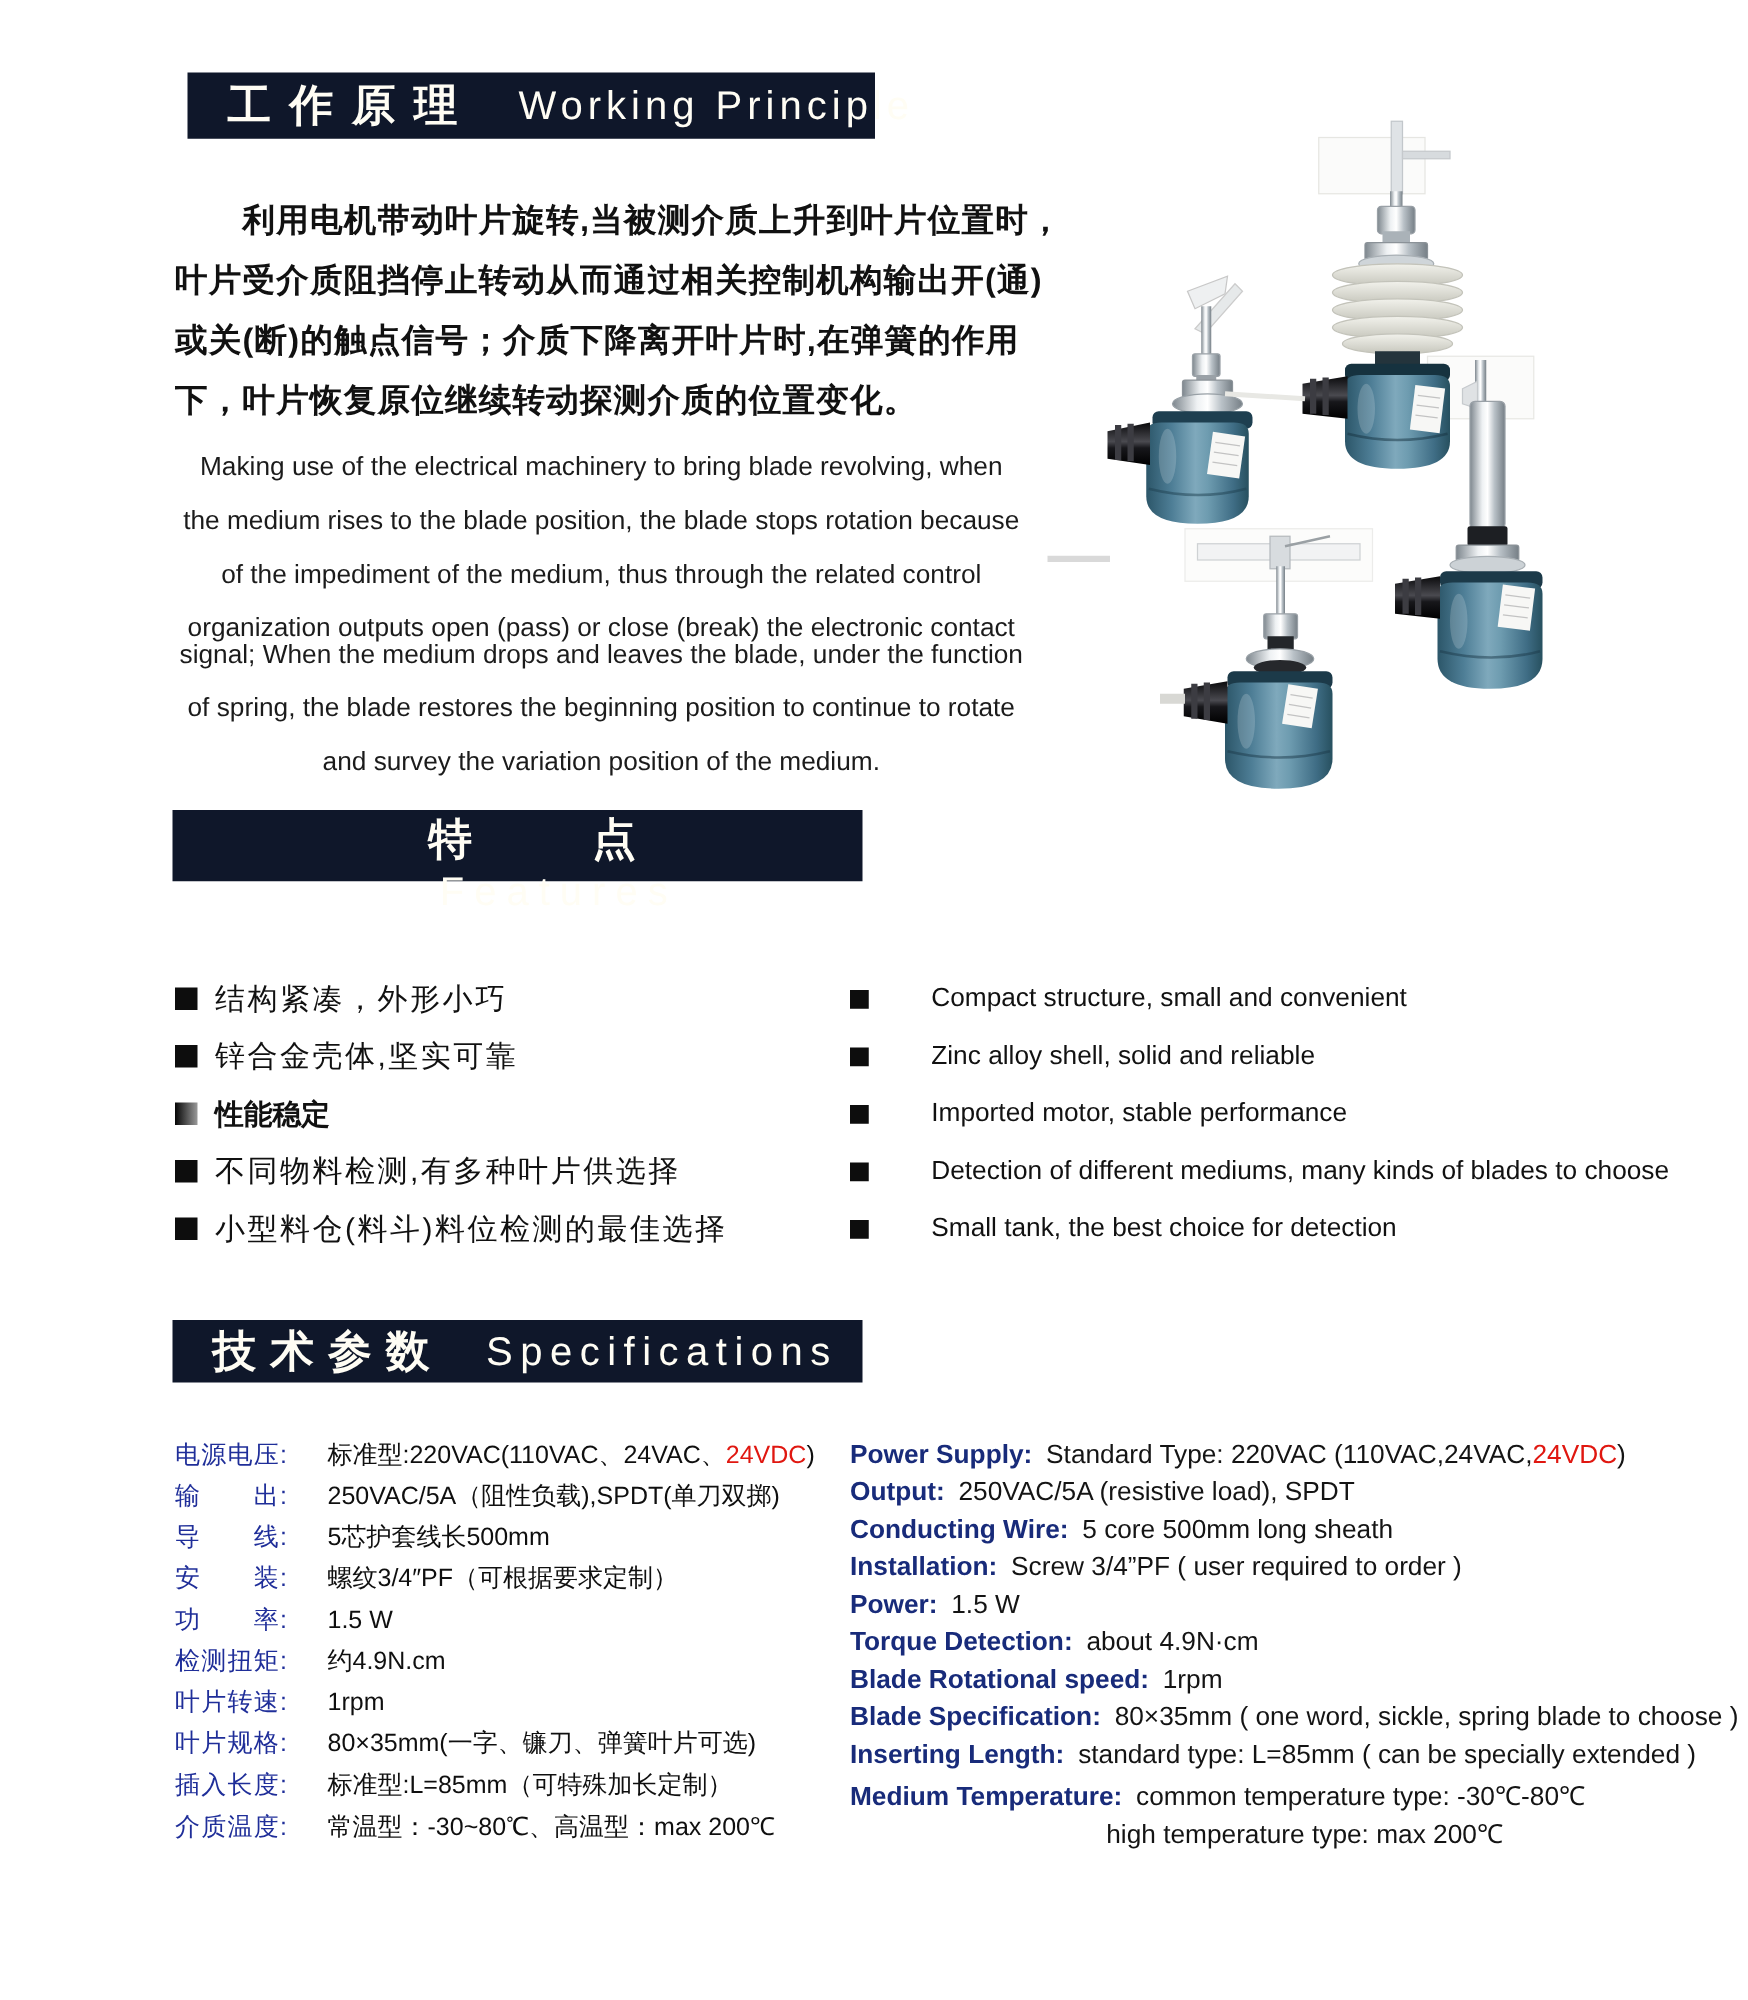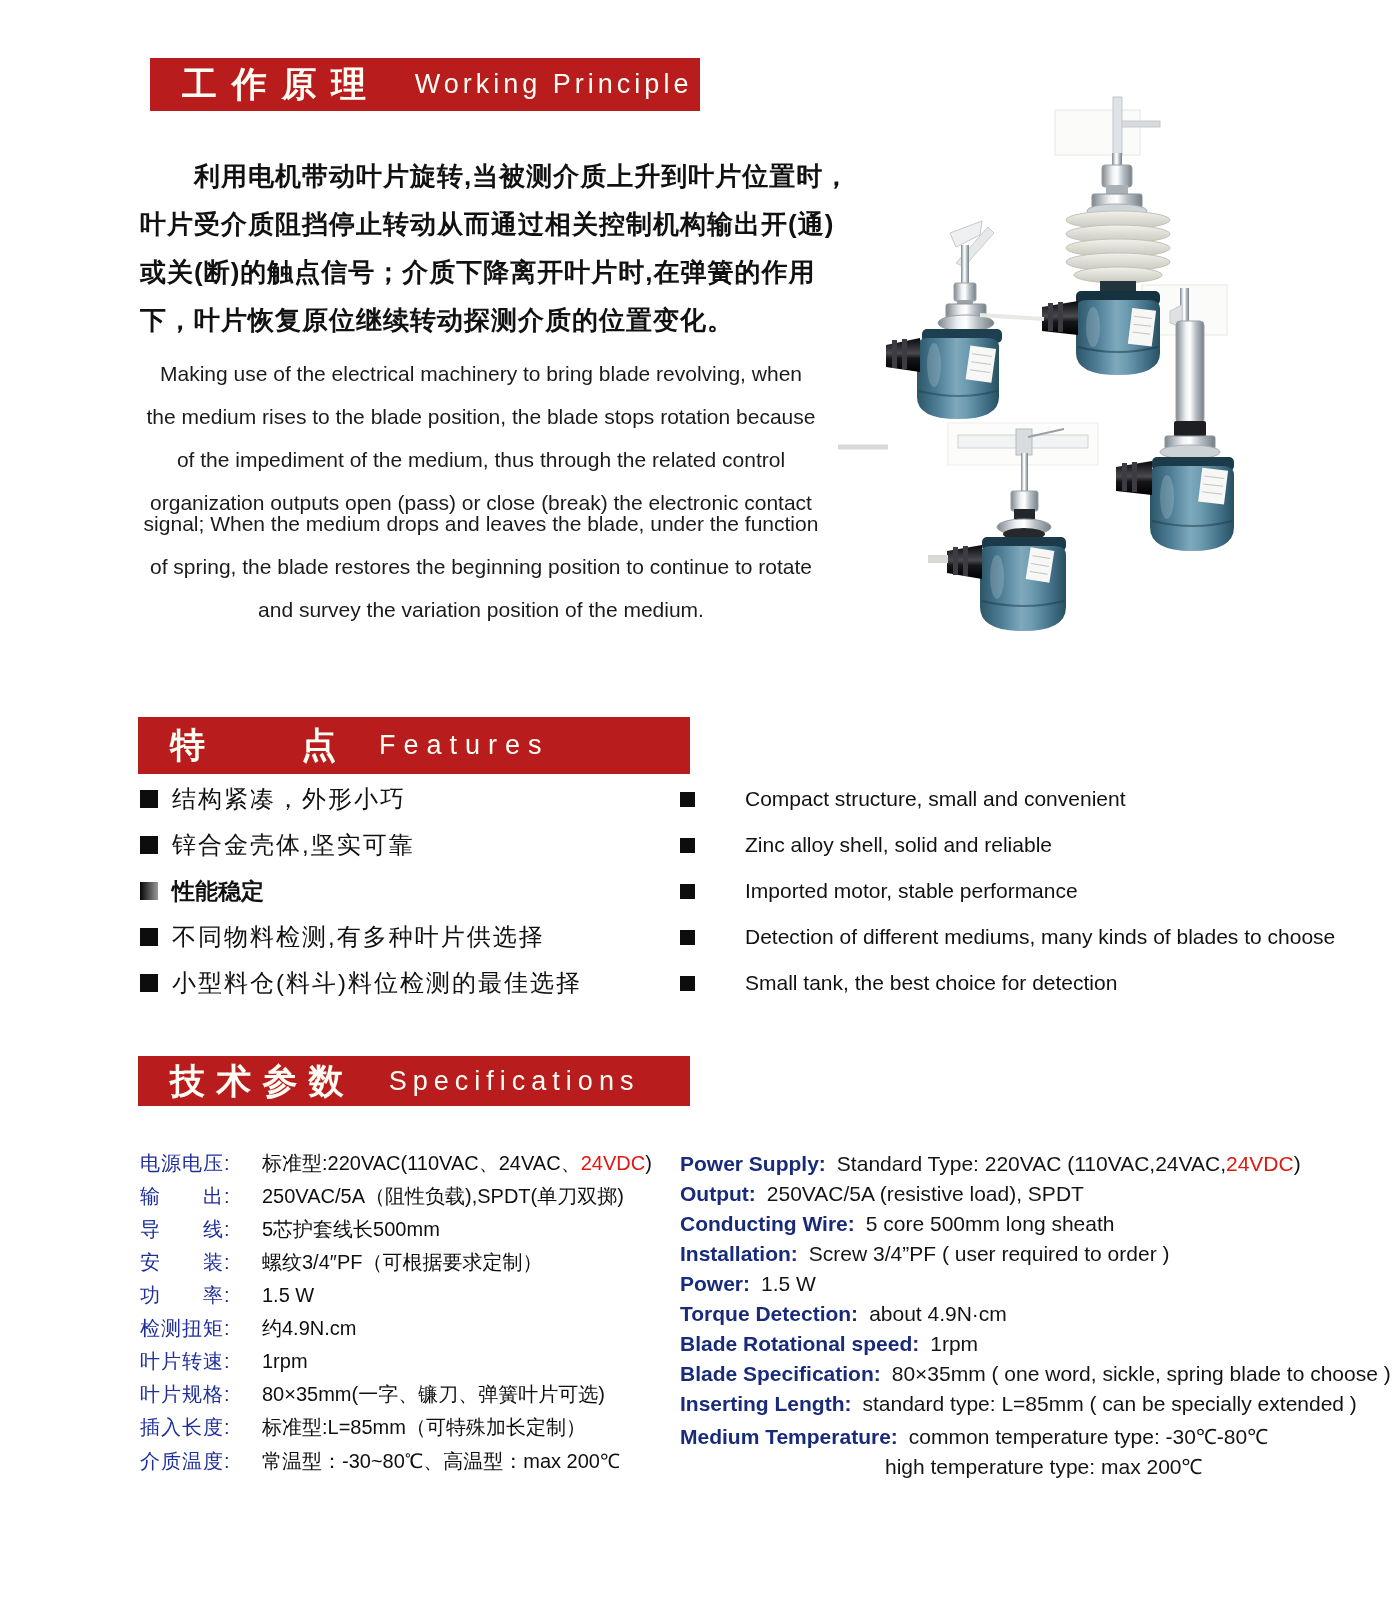--- a/index.html
+++ b/index.html
@@ -1,26 +1,26 @@
 <!DOCTYPE html>
 <html><head>
 <meta charset="utf-8">
 <style>
   html,body{margin:0;padding:0;background:#ffffff;}
   body{width:1398px;height:1600px;position:relative;overflow:hidden;
        font-family:"Liberation Sans",sans-serif;color:#111;}
   .abs{position:absolute;}
   
-  .banner{position:absolute;background:#b91c1c;color:#FFFDF4;display:flex;align-items:center;padding-left:32px;box-sizing:border-box;}
+  .banner{position:absolute;background:#0f172a;color:#FFFDF4;display:flex;align-items:center;padding-left:32px;box-sizing:border-box;}
   .banner .bzh{font-size:35px;font-weight:600;white-space:nowrap;}
-  .banner .ben{font-size:27px;margin-left:34px;white-space:nowrap;}
+  .banner .ben{font-size:32px;margin-left:34px;white-space:nowrap;}
   .b1{left:150px;top:58px;width:550px;height:53px;}
   .b1 .bzh{letter-spacing:0.42em;}
   .b1 .ben{letter-spacing:4px;}
-  .b2{left:138px;top:717px;width:552px;height:57px;}
+  .b2{left:138px;top:648px;width:552px;height:57px;flex-direction:column;}
   .b2 .bzh{letter-spacing:0.25em;}
   .b2 .ben{letter-spacing:8px;}
   .b3{left:138px;top:1056px;width:552px;height:50px;}
   .b3 .bzh{letter-spacing:0.32em;}
   .b3 .ben{letter-spacing:6px;}
   
   .zhpara{left:140px;top:152px;width:712px;font-size:26px;font-weight:600;
           line-height:48px;letter-spacing:1px;white-space:nowrap;}
   .zhpara .zl:first-child{text-indent:54px;}
   .enpara{left:133px;top:352px;width:696px;font-size:21px;line-height:43px;

